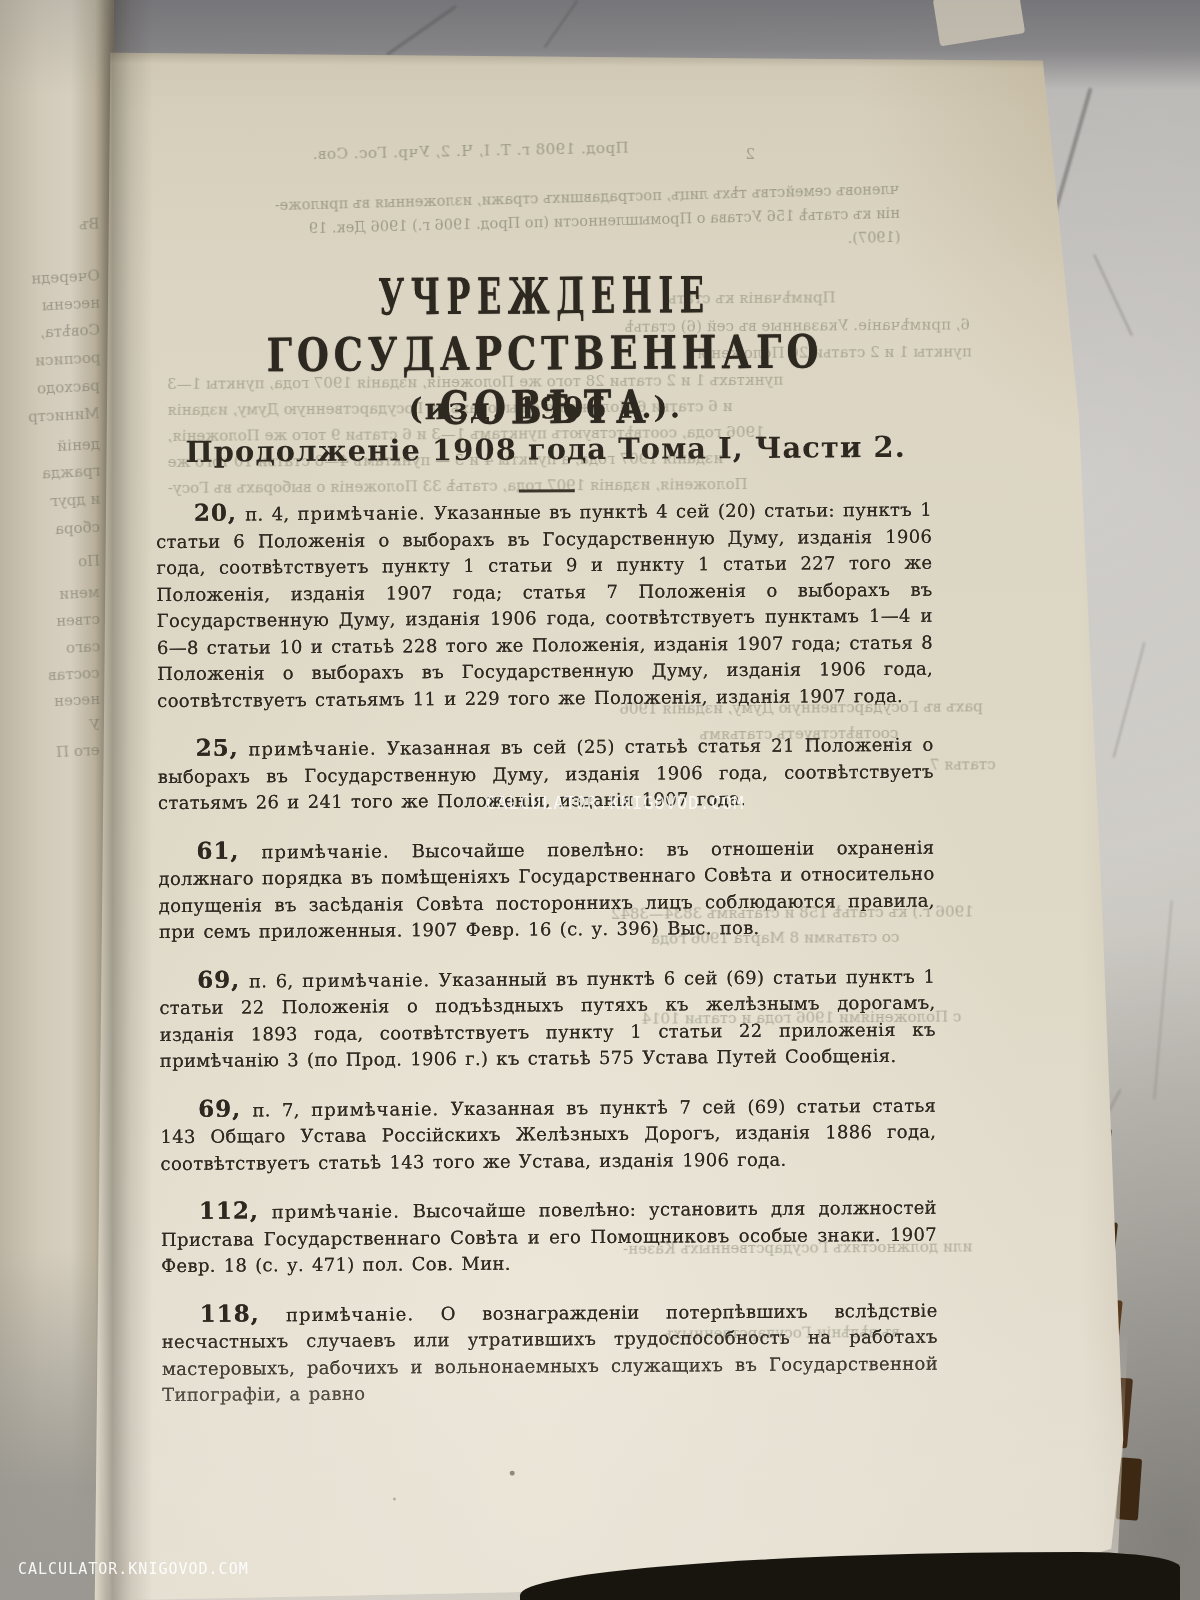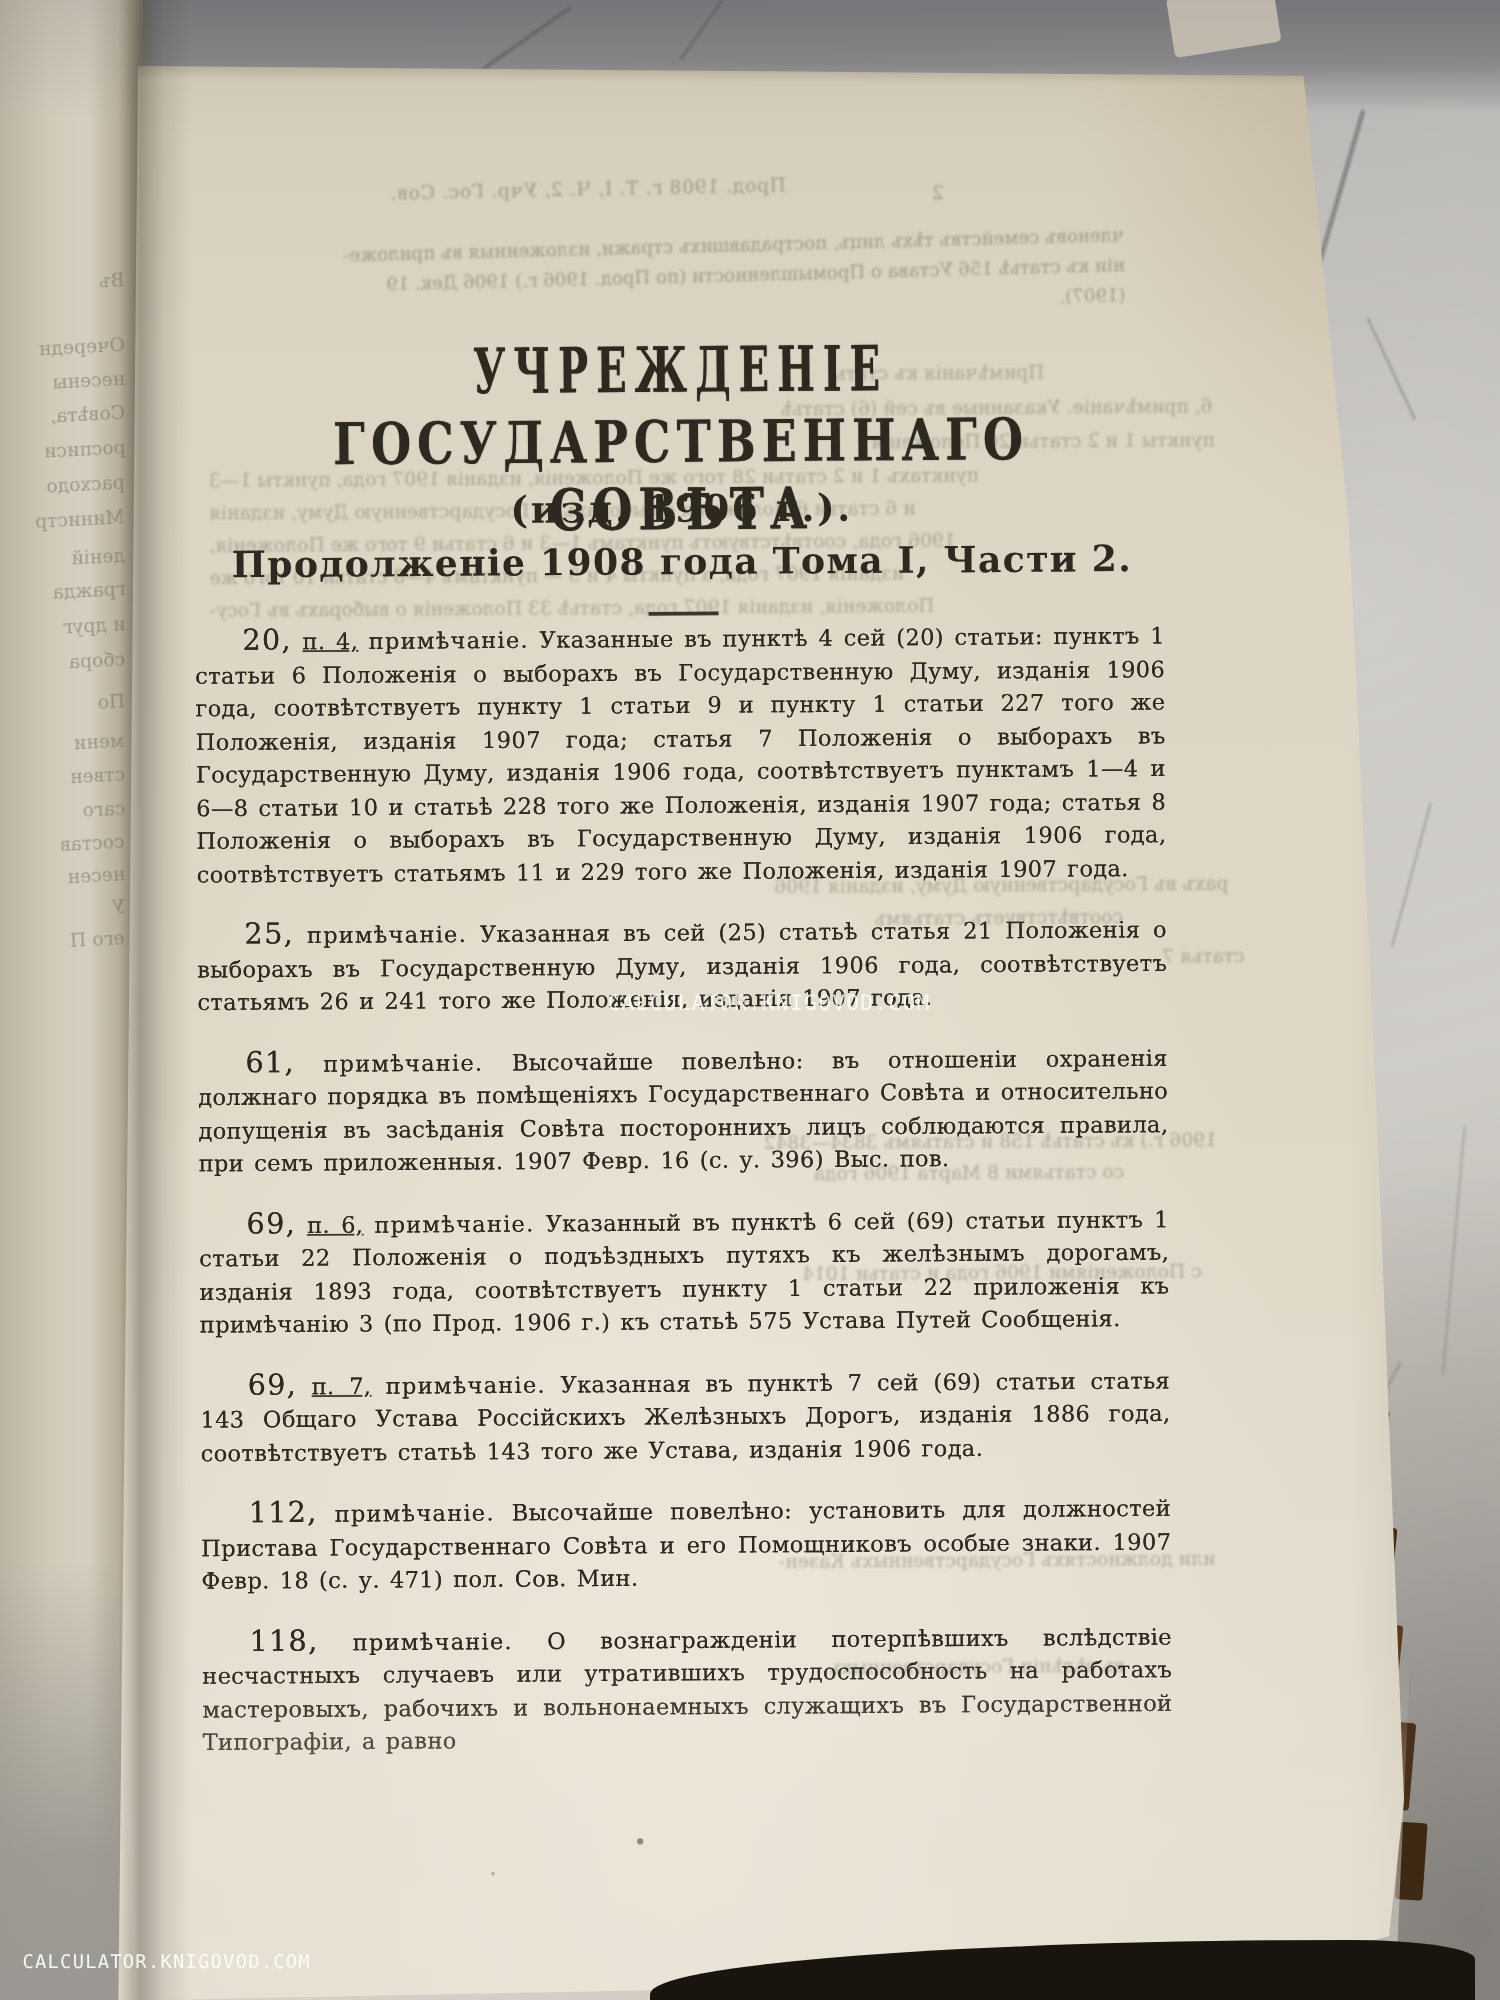--- a/index.html
+++ b/index.html
@@ -68,22 +68,22 @@
       text-shadow:0 0 1px rgba(45,40,32,0.8);}
   .t3{position:absolute;left:0;top:390px;width:100%;font-size:30px;font-weight:600;letter-spacing:2px;}
   .t4{position:absolute;left:0;top:432px;width:100%;font-size:29px;font-weight:600;letter-spacing:1px;}
   .title-rule{position:absolute;left:361px;top:489px;width:56px;height:3px;background:#3b352a;}
 
   
   .paras{left:158px;top:497px;width:776px;font-size:18px;line-height:26.5px;
     text-align:justify;letter-spacing:0.3px;word-spacing:2px;
     text-shadow:0 0 0.5px rgba(45,40,30,0.85);}
   .paras p{margin:0 0 21px 0;text-indent:38px;}
-  .pnum{font-weight:normal;font-size:23px;letter-spacing:1px;}
-  .ppoint{font-size:18px;text-decoration:underline;}
+  .pnum{font-weight:bold;font-size:23px;letter-spacing:1px;}
+  .ppoint{font-size:18px;}
   .plabel{letter-spacing:1px;}
 
   
   .bottom-wash{left:0;top:1330px;width:1200px;height:270px;z-index:4;pointer-events:none;
     background:linear-gradient(180deg,rgba(231,225,213,0) 0%,rgba(233,227,215,0.45) 55%,rgba(233,227,215,0.55) 100%);
     clip-path:polygon(8% 0,94% 0,93% 100%,9% 100%);}
   .speck{background:#4a4439;border-radius:50%;}
 
   
   .bit{border-radius:3px;}

